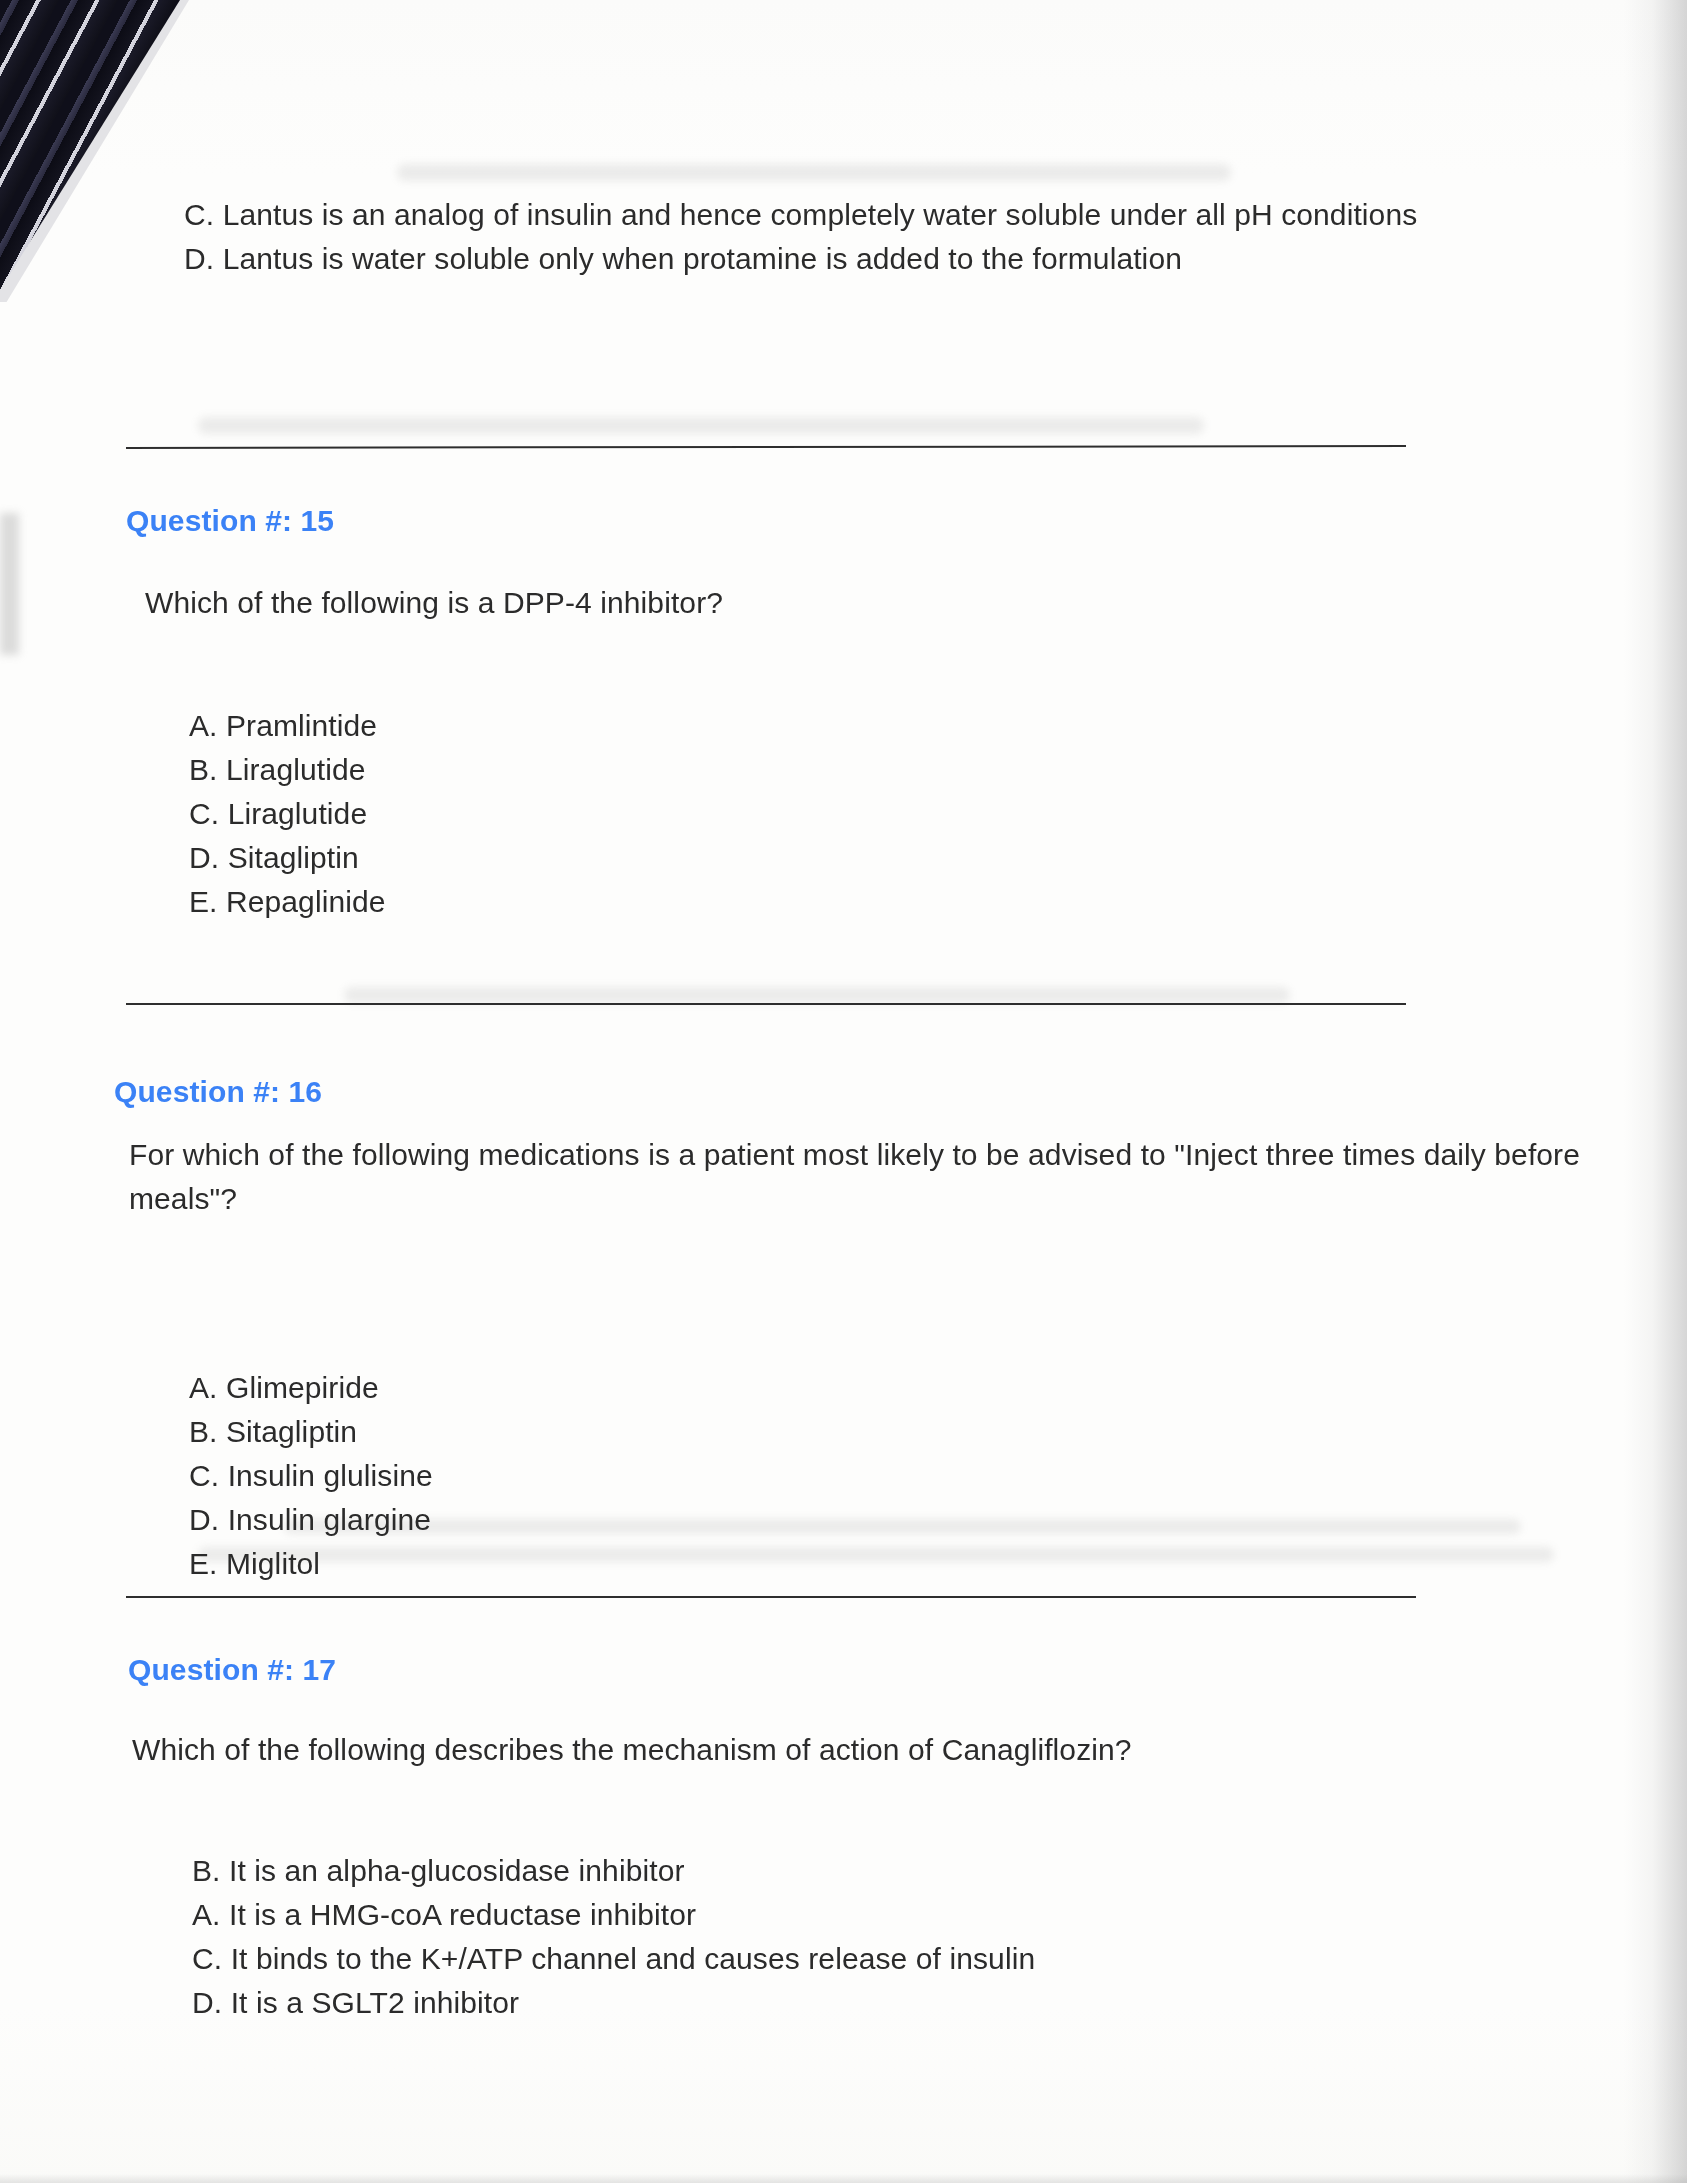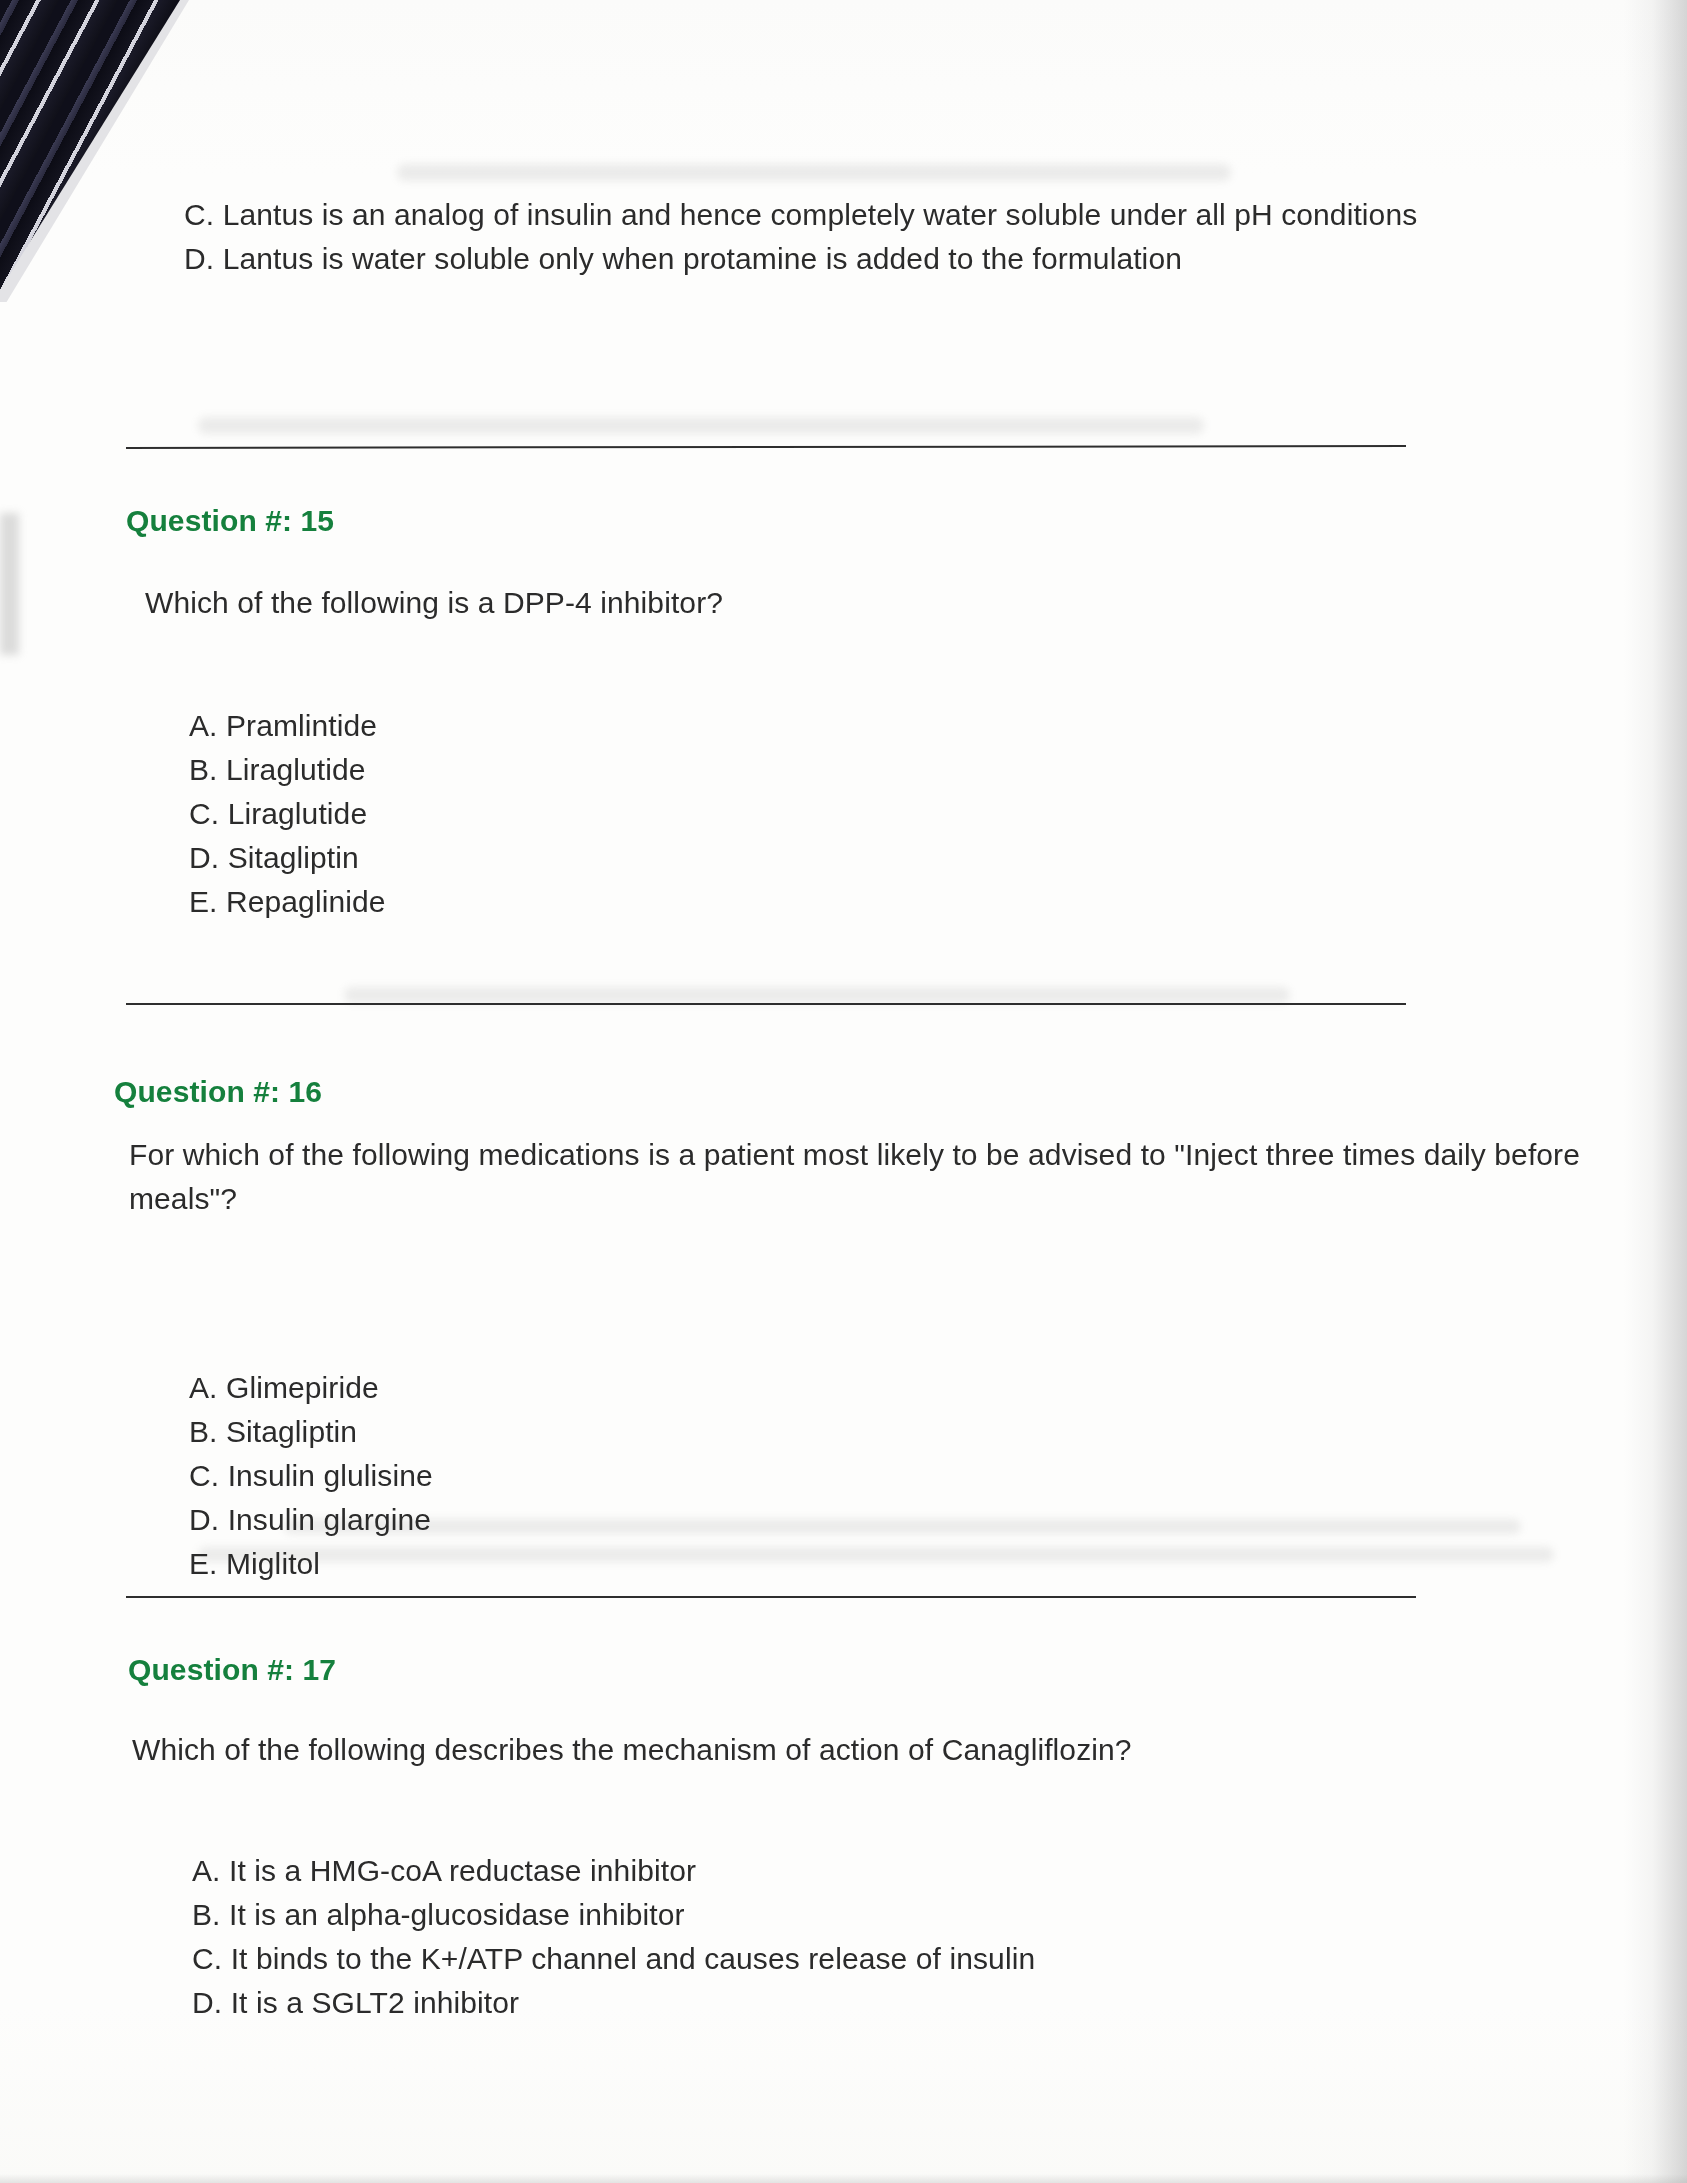--- a/index.html
+++ b/index.html
@@ -73,21 +73,21 @@
   .opt-list {
     position: absolute;
     font-size: 30px;
     line-height: 44px;
     letter-spacing: 0.1px;
   }
   .question-header {
     position: absolute;
     font-size: 30px;
     font-weight: bold;
-    color: #15803d;
+    color: #3b82f6;
     letter-spacing: 0.1px;
   }
   .question-text {
     position: absolute;
     font-size: 30px;
     line-height: 44px;
     letter-spacing: 0.1px;
   }
   .divider {
     position: absolute;
@@ -150,18 +150,18 @@
   <div>C. Insulin glulisine</div>
   <div>D. Insulin glargine</div>
   <div>E. Miglitol</div>
 </div>
 
 <div class="divider" id="divider-3"></div>
 
 <div class="question-header" id="q17-header">Question #: 17</div>
 <div class="question-text" id="q17-text">Which of the following describes the mechanism of action of Canagliflozin?</div>
 <div class="opt-list" id="q17-options">
+  <div>B. It is an alpha-glucosidase inhibitor</div>
   <div>A. It is a HMG-coA reductase inhibitor</div>
-  <div>B. It is an alpha-glucosidase inhibitor</div>
   <div>C. It binds to the K+/ATP channel and causes release of insulin</div>
   <div>D. It is a SGLT2 inhibitor</div>
 </div>
 
 
 </body></html>

